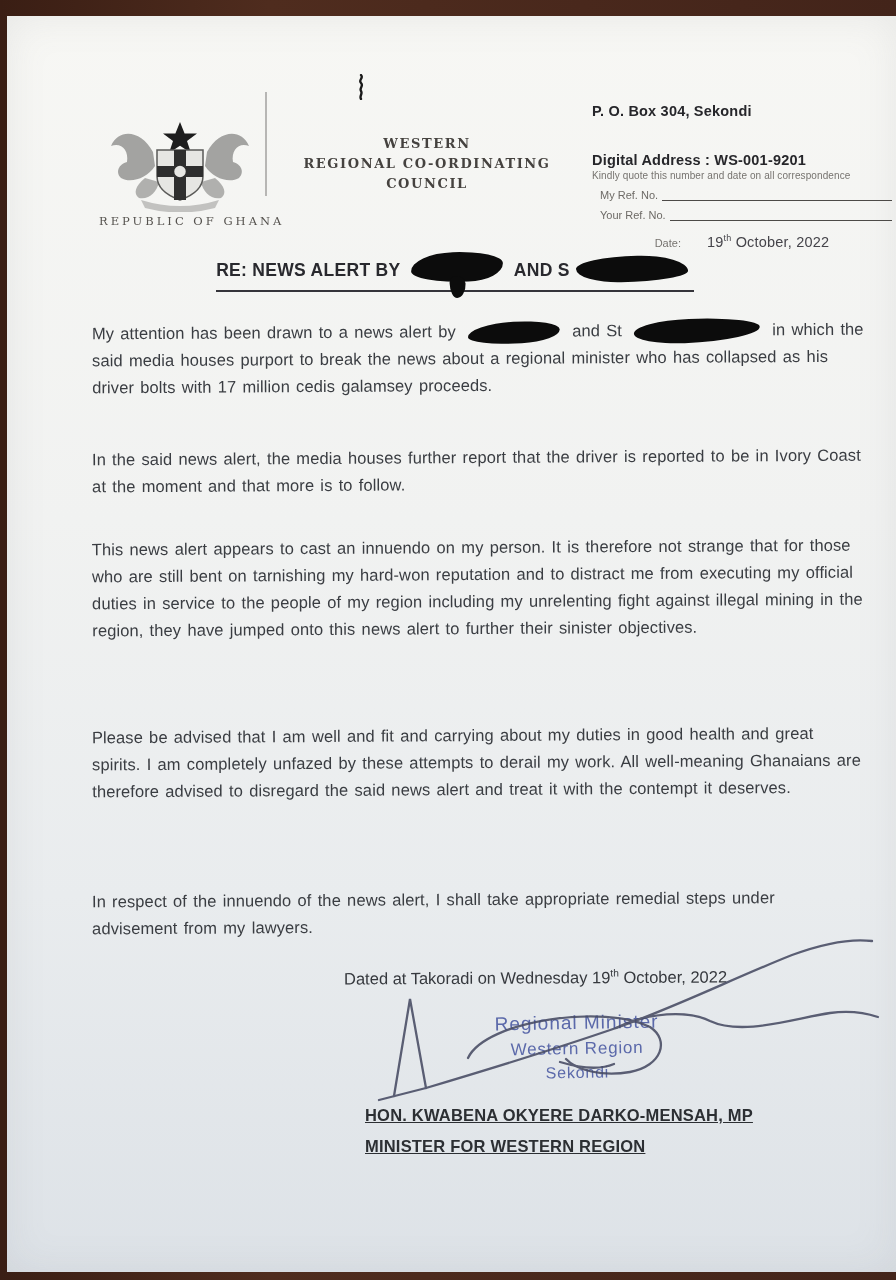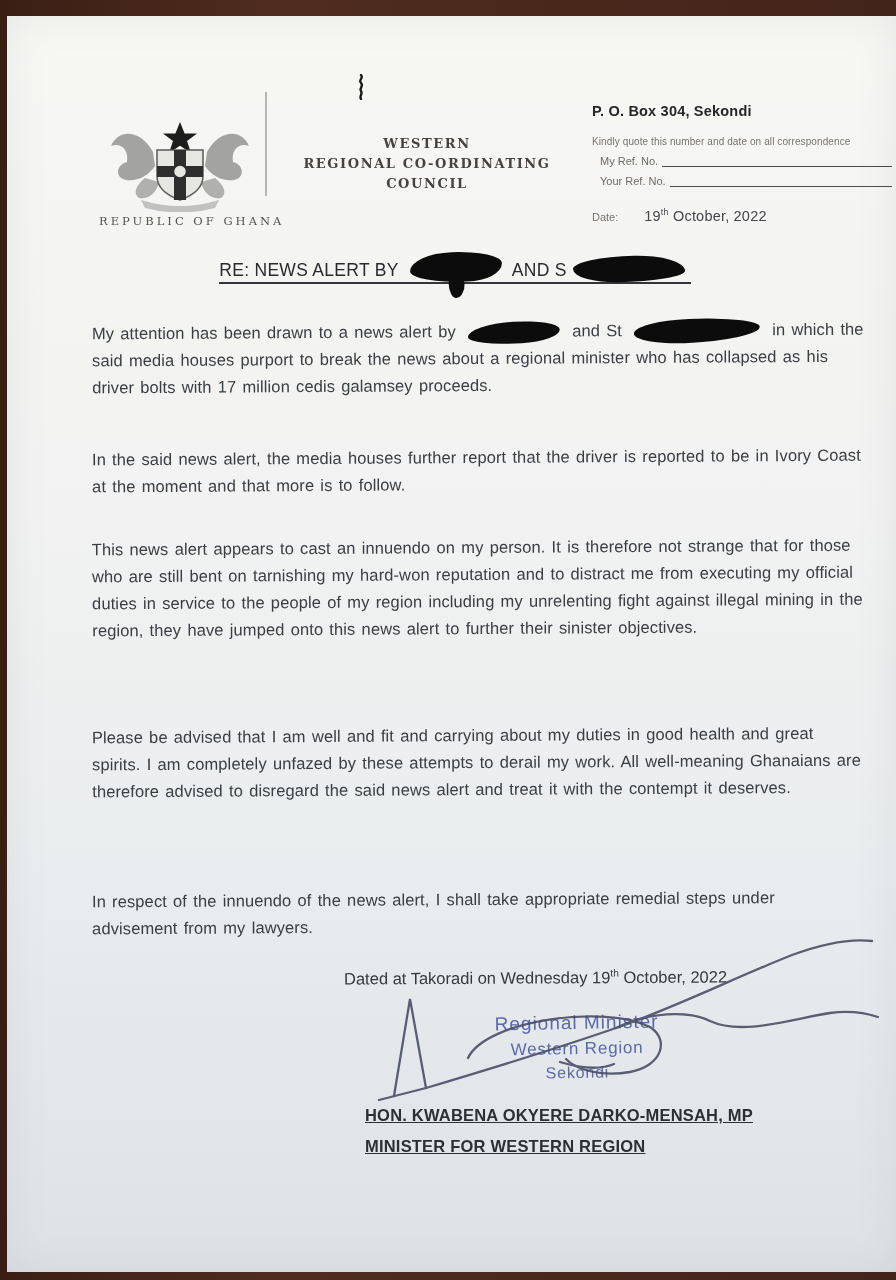--- a/index.html
+++ b/index.html
@@ -15,31 +15,31 @@
   .arms{position:absolute;left:92px;top:104px;width:162px;text-align:center;}
   .arms svg{display:block;margin:0 auto;}
   .republic{margin-top:2px;font-family:"DejaVu Serif",serif;font-size:11.5px;letter-spacing:3px;color:#55524e;white-space:nowrap;}
   .divider{position:absolute;left:258px;top:76px;width:1.5px;height:104px;background:#b7b6b4;}
   .orgname{position:absolute;left:262px;top:118px;width:316px;text-align:center;
     font-family:"DejaVu Serif",serif;color:#45423f;font-size:13px;letter-spacing:1.6px;line-height:20px;font-weight:600;}
   .squiggle{position:absolute;left:348px;top:58px;}
 
   .addr{position:absolute;left:585px;top:56px;width:300px;}
   .addr-bold{font-size:14.5px;font-weight:bold;color:#26262a;line-height:19px;letter-spacing:.2px;margin-top:30px;}
-  .quote-note{margin-top:15px;font-size:10px;color:#76736f;letter-spacing:.1px;}
+  .quote-note{font-size:10px;color:#76736f;letter-spacing:.1px;}
   .ref-row{display:flex;align-items:flex-end;margin-top:7px;font-size:11px;color:#6d6a66;padding-left:8px;}
   .ref-row .fill-line{flex:1;border-bottom:1.4px solid #4c4a47;margin-left:4px;height:12px;}
-  .date-row{margin-top:20px;font-size:11px;color:#76736f;display:flex;align-items:baseline;}
+  .date-row{margin-top:12px;font-size:11px;color:#76736f;display:flex;align-items:baseline;justify-content:center;}
   .date-val{font-size:14.5px;color:#45444a;margin-left:26px;letter-spacing:.2px;}
   sup{font-size:.62em;}
 
   
   .subject-wrap{position:absolute;left:0;top:236px;width:896px;text-align:center;}
-  .subject{display:inline-block;border-bottom:2.5px solid #35343a;padding-bottom:0;
-    font-size:17.5px;font-weight:normal;color:#29292e;letter-spacing:.3px;white-space:nowrap;}
+  .subject{display:inline-block;border-bottom:2.5px solid #35343a;padding-bottom:8px;
+    font-size:17.5px;font-weight:bold;color:#29292e;letter-spacing:.3px;white-space:nowrap;}
   .blot{display:inline-block;vertical-align:-6px;background:#0c0c0c;margin:0 6px;}
   .blot-a{width:92px;height:30px;border-radius:46% 54% 38% 62%/60% 42% 58% 40%;transform:rotate(-2deg);position:relative;}
   .blot-a::after{content:"";position:absolute;left:38px;top:24px;width:16px;height:22px;background:#0c0c0c;border-radius:40% 60% 55% 45%/30% 35% 65% 70%;}
   .blot-b{width:112px;height:26px;border-radius:55% 45% 60% 40%/45% 62% 38% 55%;transform:rotate(-1.4deg);}
   .blot-inline1{width:92px;height:22px;vertical-align:-7px;border-radius:50% 50% 42% 58%/58% 46% 54% 42%;transform:rotate(-3deg);}
   .blot-inline2{width:126px;height:24px;vertical-align:-7px;border-radius:44% 56% 60% 40%/52% 44% 56% 48%;transform:rotate(-2deg);}
 
   
   .para{position:absolute;left:85px;width:772px;font-size:16.5px;line-height:27px;color:#3a3d42;
     letter-spacing:.1px;word-spacing:1.5px;transform:rotate(-0.35deg);}
@@ -92,20 +92,21 @@
       </div>
 
       <div class="orgname">
         <div>WESTERN</div>
         <div>REGIONAL CO-ORDINATING</div>
         <div>COUNCIL</div>
       </div>
 
       <div class="addr">
         <div class="addr-bold">P. O. Box 304, Sekondi</div>
+        <div class="addr-bold">Digital Address : WS-001-9201</div>
         <div class="quote-note">Kindly quote this number and date on all correspondence</div>
         <div class="ref-row">
           <span>My Ref. No.</span>
           <span class="fill-line"></span>
         </div>
         <div class="ref-row">
           <span>Your Ref. No.</span>
           <span class="fill-line"></span>
         </div>
         <div class="date-row">

